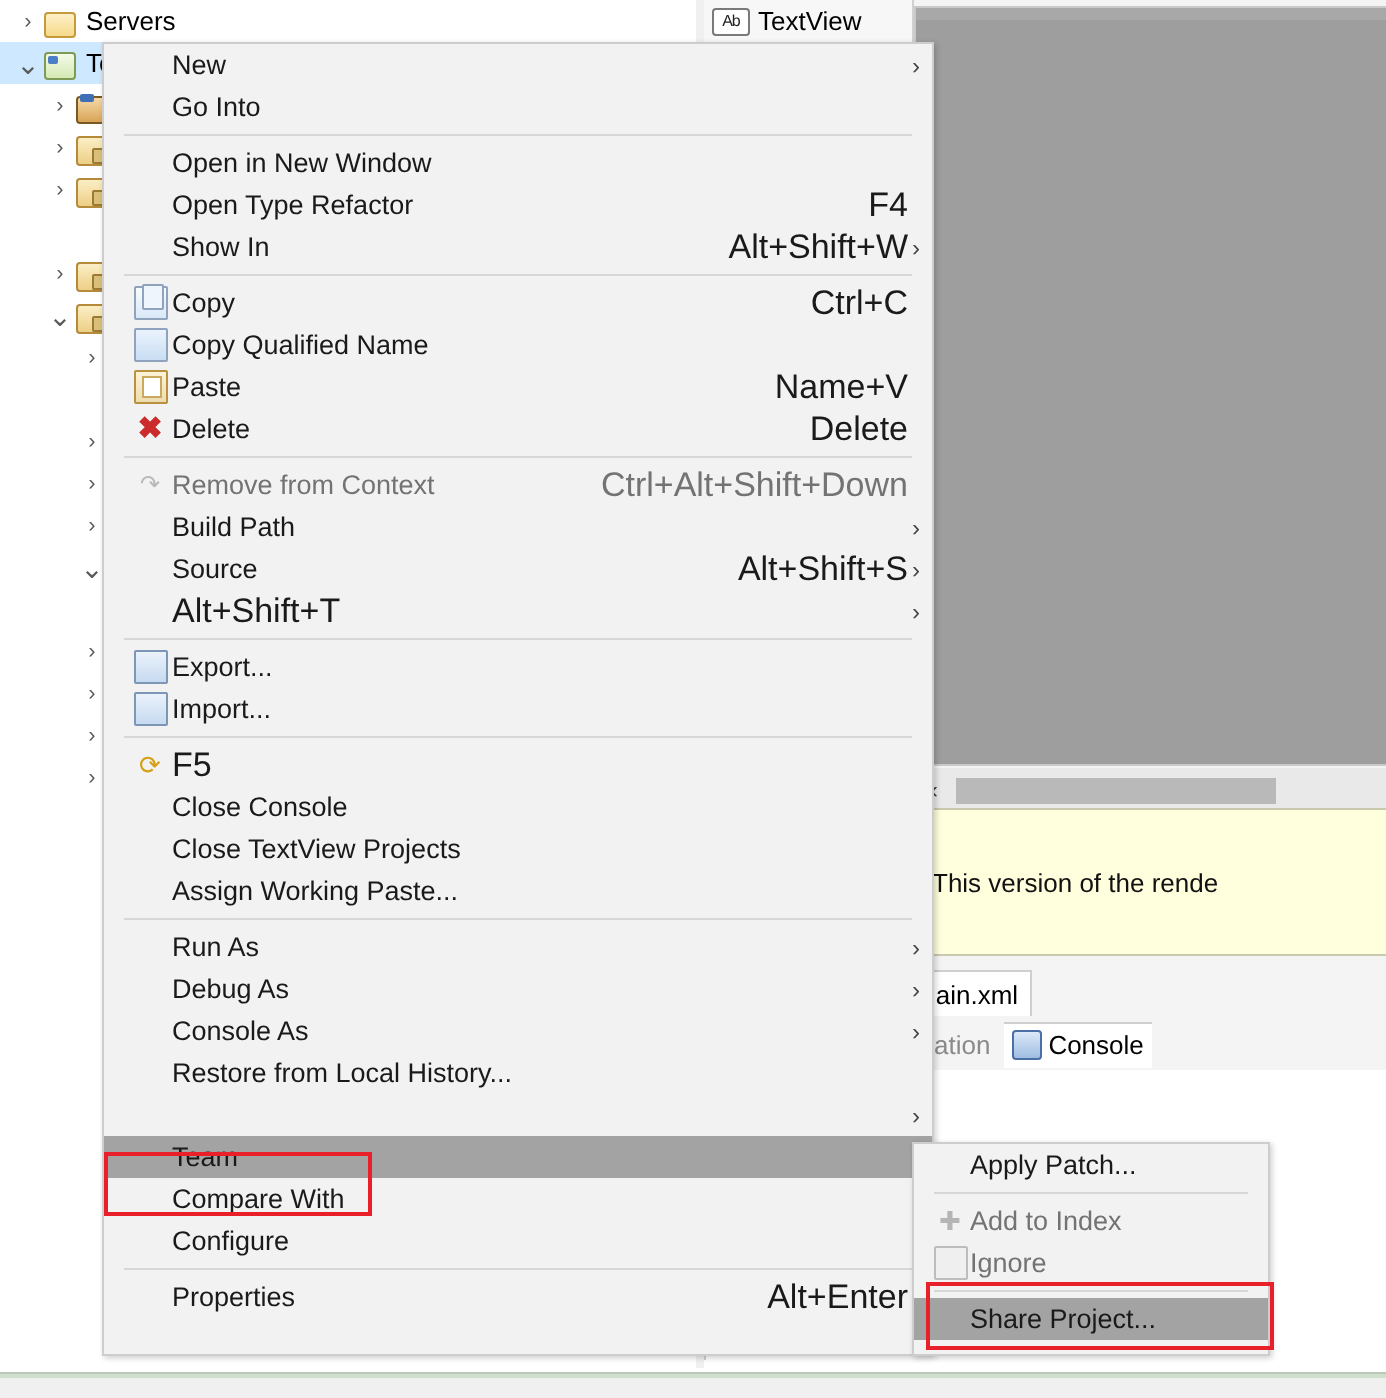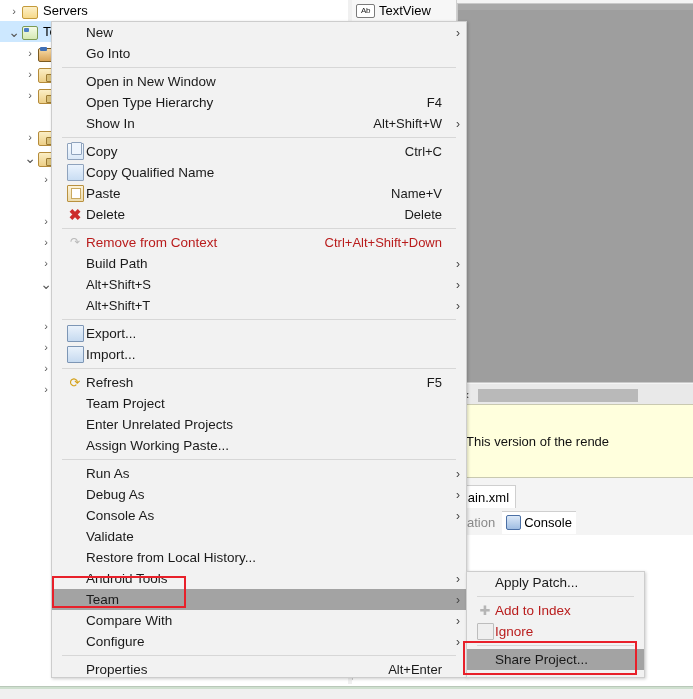--- a/index.html
+++ b/index.html
@@ -113,22 +113,22 @@
   
   #splitter{position:absolute;left:348px;top:0;width:4px;height:684px;background:#f0f0f0;}
 
   
   #ctxmenu{position:absolute;left:51px;top:21px;width:414px;height:655px;
      background:#f2f2f2;border:1px solid #cdcdcd;box-shadow:1px 1px 3px rgba(0,0,0,0.20);}
   .mrow{height:21px;display:flex;align-items:center;position:relative;
      padding-left:12px;white-space:nowrap;}
   .mrow .micowrap{width:22px;flex:0 0 22px;display:flex;align-items:center;justify-content:center;}
   .mrow .mlabel{font-size:13.5px;color:#1a1a1a;flex:1 1 auto;}
-  .mrow.dis .mlabel,.mrow.dis .maccel{color:#b91c1c;}
-  .mrow .maccel{font-size:13px;color:#1a1a1a;margin-right:24px;}
+  .mrow.dis .mlabel,.mrow.dis .maccel{color:#737373;}
+  .mrow .maccel{font-size:17px;color:#1a1a1a;margin-right:12px;}
   .mrow .marrow{position:absolute;right:6px;top:0;height:21px;display:flex;align-items:center;
      font-size:12px;color:#444;}
   .mrow.hl{background:#a3a3a3;}
   .msep{height:1px;margin:3px 10px 3px 10px;background:#d7d7d7;}
 
   
   .mi{width:15px;height:15px;position:relative;}
   .mi-copy{border:1px solid #8fa3bd;background:linear-gradient(#f7fbff,#dae8f7);border-radius:1px;}
   .mi-copy:after{content:"";position:absolute;left:3px;top:-2px;width:9px;height:11px;
      border:1px solid #8fa3bd;background:#eef5fd;border-radius:1px;}
@@ -138,21 +138,21 @@
      background:#fff;border:1px solid #c9a95f;}
   .mi-delete{color:#cc2b2b;font-size:15px;font-weight:bold;line-height:15px;text-align:center;}
   .mi-remove{color:#b9b9b9;font-size:12px;line-height:15px;text-align:center;}
   .mi-impexp{border:1px solid #7d96b5;border-radius:1px;
      background:linear-gradient(#eaf2fb,#c6daf0);}
   .mi-refresh{color:#d4a017;font-size:13px;line-height:15px;text-align:center;}
   .mi-add{color:#b5b5b5;font-size:13px;line-height:15px;text-align:center;}
   .mi-ignore{border:1px solid #bdbdbd;background:#efefef;border-radius:1px;}
 
   
-  #submenu{position:absolute;left:466px;top:571px;width:177px;height:105px;
+  #submenu{position:absolute;left:456px;top:571px;width:177px;height:105px;
      background:#f2f2f2;border:1px solid #cdcdcd;box-shadow:1px 1px 3px rgba(0,0,0,0.20);}
   #submenu .mrow{padding-left:8px;}
   #submenu .mrow .micowrap{width:20px;flex:0 0 20px;}
 
   
   .redbox{position:absolute;border:2px solid #e8202a;pointer-events:none;}
 
   
   #watermark{position:absolute;left:246px;top:350px;font-size:15px;color:#dcdcdc;
      letter-spacing:1px;font-family:"Liberation Serif", serif;}
@@ -384,21 +384,21 @@
       <span class="micowrap"></span>
       <span class="mlabel">Go Into</span>
     </div>
     <div class="msep"></div>
     <div class="mrow">
       <span class="micowrap"></span>
       <span class="mlabel">Open in New Window</span>
     </div>
     <div class="mrow">
       <span class="micowrap"></span>
-      <span class="mlabel">Open Type Hierarchy</span>
+      <span class="mlabel">Open Type Refactor</span>
       <span class="maccel">F4</span>
     </div>
     <div class="mrow">
       <span class="micowrap"></span>
       <span class="mlabel">Show In</span>
       <span class="maccel">Alt+Shift+W</span>
       <span class="marrow">›</span>
     </div>
     <div class="msep"></div>
     <div class="mrow">
@@ -436,20 +436,21 @@
       <span class="mlabel">Remove from Context</span>
       <span class="maccel">Ctrl+Alt+Shift+Down</span>
     </div>
     <div class="mrow">
       <span class="micowrap"></span>
       <span class="mlabel">Build Path</span>
       <span class="marrow">›</span>
     </div>
     <div class="mrow">
       <span class="micowrap"></span>
+      <span class="mlabel">Source</span>
       <span class="maccel">Alt+Shift+S</span>
       <span class="marrow">›</span>
     </div>
     <div class="mrow">
       <span class="micowrap"></span>
       <span class="maccel">Alt+Shift+T</span>
       <span class="marrow">›</span>
     </div>
     <div class="msep"></div>
     <div class="mrow">
@@ -462,30 +463,29 @@
       <span class="micowrap">
         <span class="mi mi-impexp"></span>
       </span>
       <span class="mlabel">Import...</span>
     </div>
     <div class="msep"></div>
     <div class="mrow">
       <span class="micowrap">
         <span class="mi mi-refresh">⟳</span>
       </span>
-      <span class="mlabel">Refresh</span>
       <span class="maccel">F5</span>
     </div>
     <div class="mrow">
       <span class="micowrap"></span>
-      <span class="mlabel">Team Project</span>
-    </div>
-    <div class="mrow">
-      <span class="micowrap"></span>
-      <span class="mlabel">Enter Unrelated Projects</span>
+      <span class="mlabel">Close Console</span>
+    </div>
+    <div class="mrow">
+      <span class="micowrap"></span>
+      <span class="mlabel">Close TextView Projects</span>
     </div>
     <div class="mrow">
       <span class="micowrap"></span>
       <span class="mlabel">Assign Working Paste...</span>
     </div>
     <div class="msep"></div>
     <div class="mrow">
       <span class="micowrap"></span>
       <span class="mlabel">Run As</span>
       <span class="marrow">›</span>
@@ -495,29 +495,24 @@
       <span class="mlabel">Debug As</span>
       <span class="marrow">›</span>
     </div>
     <div class="mrow">
       <span class="micowrap"></span>
       <span class="mlabel">Console As</span>
       <span class="marrow">›</span>
     </div>
     <div class="mrow">
       <span class="micowrap"></span>
-      <span class="mlabel">Validate</span>
-    </div>
-    <div class="mrow">
-      <span class="micowrap"></span>
       <span class="mlabel">Restore from Local History...</span>
     </div>
     <div class="mrow">
       <span class="micowrap"></span>
-      <span class="mlabel">Android Tools</span>
       <span class="marrow">›</span>
     </div>
     <div class="mrow hl">
       <span class="micowrap"></span>
       <span class="mlabel">Team</span>
       <span class="marrow">›</span>
     </div>
     <div class="mrow">
       <span class="micowrap"></span>
       <span class="mlabel">Compare With</span>

